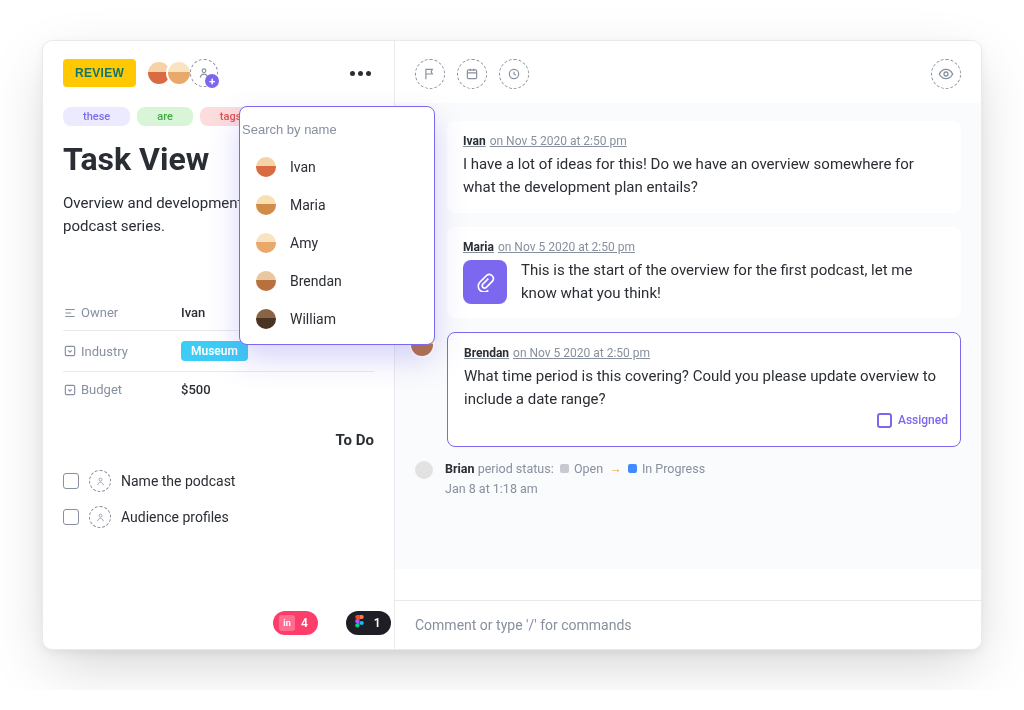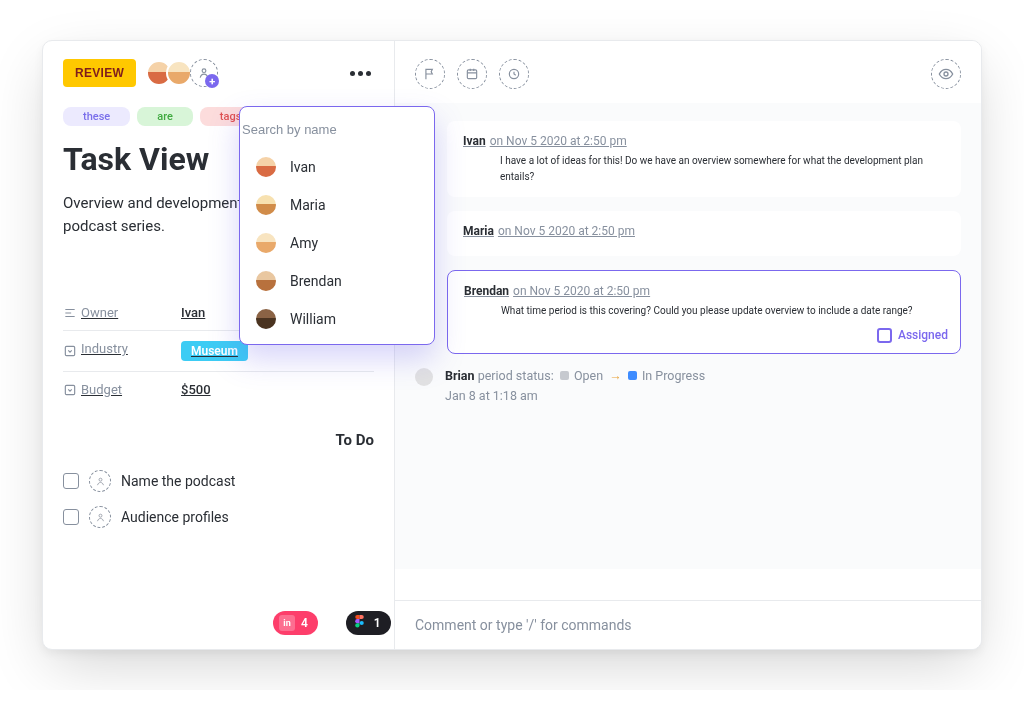--- a/index.html
+++ b/index.html
@@ -46,21 +46,21 @@
     position:relative;
   }
   .left-top{
     display:flex;
     align-items:center;
     gap:10px;
     padding:18px 20px 14px;
   }
   .review-btn{
     background:var(--yellow);
-    color:#7f1d1d;
+    color:#0f766e;
     font-weight:700;
     font-size:12px;
     letter-spacing:.3px;
     padding:7px 12px;
     border-radius:4px;
     border:none;
   }
   .assignees{display:flex;align-items:center;gap:-6px;padding-left:6px;}
   .avatar{width:26px;height:26px;border-radius:50%;background:#ddd;display:inline-flex;align-items:center;justify-content:center;margin-left:-6px;border:2px solid #fff;background-size:cover;background-position:center;}
   .avatar.person1{background:linear-gradient(180deg,#F5D2A8 45%,#D96B43 46%);}   
@@ -75,45 +75,45 @@
   .more-dots span{width:5px;height:5px;background:var(--grey-ink);border-radius:50%;}
   .left-body{padding:6px 20px 12px;flex:1;overflow:hidden;}
   .tags{display:flex;gap:7px;margin-bottom:14px;}
   .tag{font-size:11px;font-weight:500;padding:3px 20px;border-radius:8px;}
   .tag.purple{background:var(--purple-light);color:#7A6FEA;}
   .tag.green{background:var(--green-light);color:#3FA93F;}
   .tag.red{background:var(--red-light);color:#E05151;}
   h1{font-size:32px;font-weight:700;margin:4px 0 14px;}
   .desc{font-size:15px;color:var(--grey-ink);line-height:1.5;margin:0 0 26px;}
   .section-title{font-size:15px;font-weight:700;margin-bottom:14px;text-align:right;}
-  .cf-row{display:flex;padding:10px 0;font-size:13px;color:var(--grey-ink);text-decoration:underline;}
+  .cf-row{display:flex;align-items:center;padding:10px 0;font-size:13px;color:var(--grey-ink);}
   .cf-row + .cf-row{border-top:1px solid var(--grey-line);}
   .cf-icon{width:18px;color:var(--grey-mid);display:flex;align-items:center;}
   .cf-label{width:100px;color:var(--grey-mid);}
   .cf-value{font-weight:500;}
   .pill{background:var(--cyan);color:#fff;font-size:12px;font-weight:600;padding:3px 10px;border-radius:4px;display:inline-block;}
   .todo-item{display:flex;align-items:center;gap:10px;padding:7px 0;font-size:14px;}
   .checkbox{width:16px;height:16px;border:1.5px solid var(--grey-mid);border-radius:3px;flex:none;}
   .dashed-avatar-sm{width:22px;height:22px;border-radius:50%;border:1.5px dashed var(--grey-mid);flex:none;display:flex;align-items:center;justify-content:center;}
   
   .right{flex:1;display:flex;flex-direction:column;background:#fff;}
   .right-top{display:flex;align-items:center;gap:12px;padding:18px 20px 14px;}
   .ghost-circle{width:30px;height:30px;border-radius:50%;border:1.5px dashed var(--grey-mid);display:flex;align-items:center;justify-content:center;color:var(--grey-mid);}
   .eye-btn{margin-left:auto;}
   .comments{flex:1;background:var(--bg);padding:18px 20px 10px;overflow:auto;}
   .comment{display:flex;gap:12px;margin-bottom:14px;}
   .comment .av{flex:none;}
   .bubble{background:#fff;border-radius:8px;padding:13px 16px;flex:1;position:relative;}
   .bubble.thread{border:1.5px solid var(--purple);}
   .meta{font-size:12px;color:var(--grey-mid);margin-bottom:5px;text-decoration:underline;}
   .meta .name{color:var(--grey-ink);font-weight:700;margin-right:4px;}
-  .body{font-size:10px;line-height:1.55;color:var(--grey-ink);margin-left:37px;}
+  .body{font-size:15px;line-height:1.55;color:var(--grey-ink);}
   .attach{display:flex;gap:14px;align-items:center;}
   .attach-icon{width:44px;height:44px;border-radius:8px;background:var(--purple);color:#fff;display:flex;align-items:center;justify-content:center;flex:none;}
-  .assigned-chip{position:absolute;right:12px;bottom:10px;display:flex;align-items:center;gap:6px;font-size:12px;color:var(--purple);font-weight:500;}
+  .assigned-chip{position:absolute;right:12px;bottom:18px;display:flex;align-items:center;gap:6px;font-size:12px;color:var(--purple);font-weight:500;}
   .assigned-chip .box{width:15px;height:15px;border:2px solid var(--purple);border-radius:3px;}
   .activity{display:flex;gap:12px;align-items:flex-start;font-size:12.5px;color:var(--grey-mid);margin-top:6px;}
   .activity .av{width:18px;height:18px;border-radius:50%;background:#e2e2e2;flex:none;}
   .dot-chip{display:inline-flex;align-items:center;gap:5px;}
   .sq{width:9px;height:9px;border-radius:2px;}
   .sq.grey{background:#c6c9cf;}
   .sq.blue{background:#3E8CFF;}
   .arrow{color:#e8a33b;font-weight:600;}
   .composer{border-top:1px solid var(--grey-line);padding:16px 20px;font-size:14px;color:var(--grey-mid);margin-top:31px;}
   
@@ -318,20 +318,28 @@
         <div class="bubble">
           <div class="meta"><span class="name">Ivan</span><span>on Nov 5 2020 at 2:50 pm</span></div>
           <div class="body">I have a lot of ideas for this! Do we have an overview somewhere for what the development plan entails?</div>
         </div>
       </div>
 
       <div class="comment">
         <span class="avatar person2 av"></span>
         <div class="bubble">
           <div class="meta"><span class="name">Maria</span><span>on Nov 5 2020 at 2:50 pm</span></div>
+          <div class="attach">
+            <span class="attach-icon">
+              <svg width="20" height="20" viewBox="0 0 24 24" fill="none" stroke="white" stroke-width="2">
+                  <path d="m16 8-7 7a3 3 0 0 0 4 4l8-8a5 5 0 0 0-7-7L6 12a7 7 0 0 0 10 10"></path>
+                </svg>
+            </span>
+            <div class="body">This is the start of the overview for the first podcast, let me know what you think!</div>
+          </div>
         </div>
       </div>
 
       <div class="comment">
         <span class="avatar person4 av"></span>
         <div class="bubble thread" style="padding-bottom:34px">
           <div class="meta"><span class="name">Brendan</span><span>on Nov 5 2020 at 2:50 pm</span></div>
           <div class="body">What time period is this covering? Could you please update overview to include a date range?</div>
           <div class="assigned-chip">
             <span class="box"></span>

